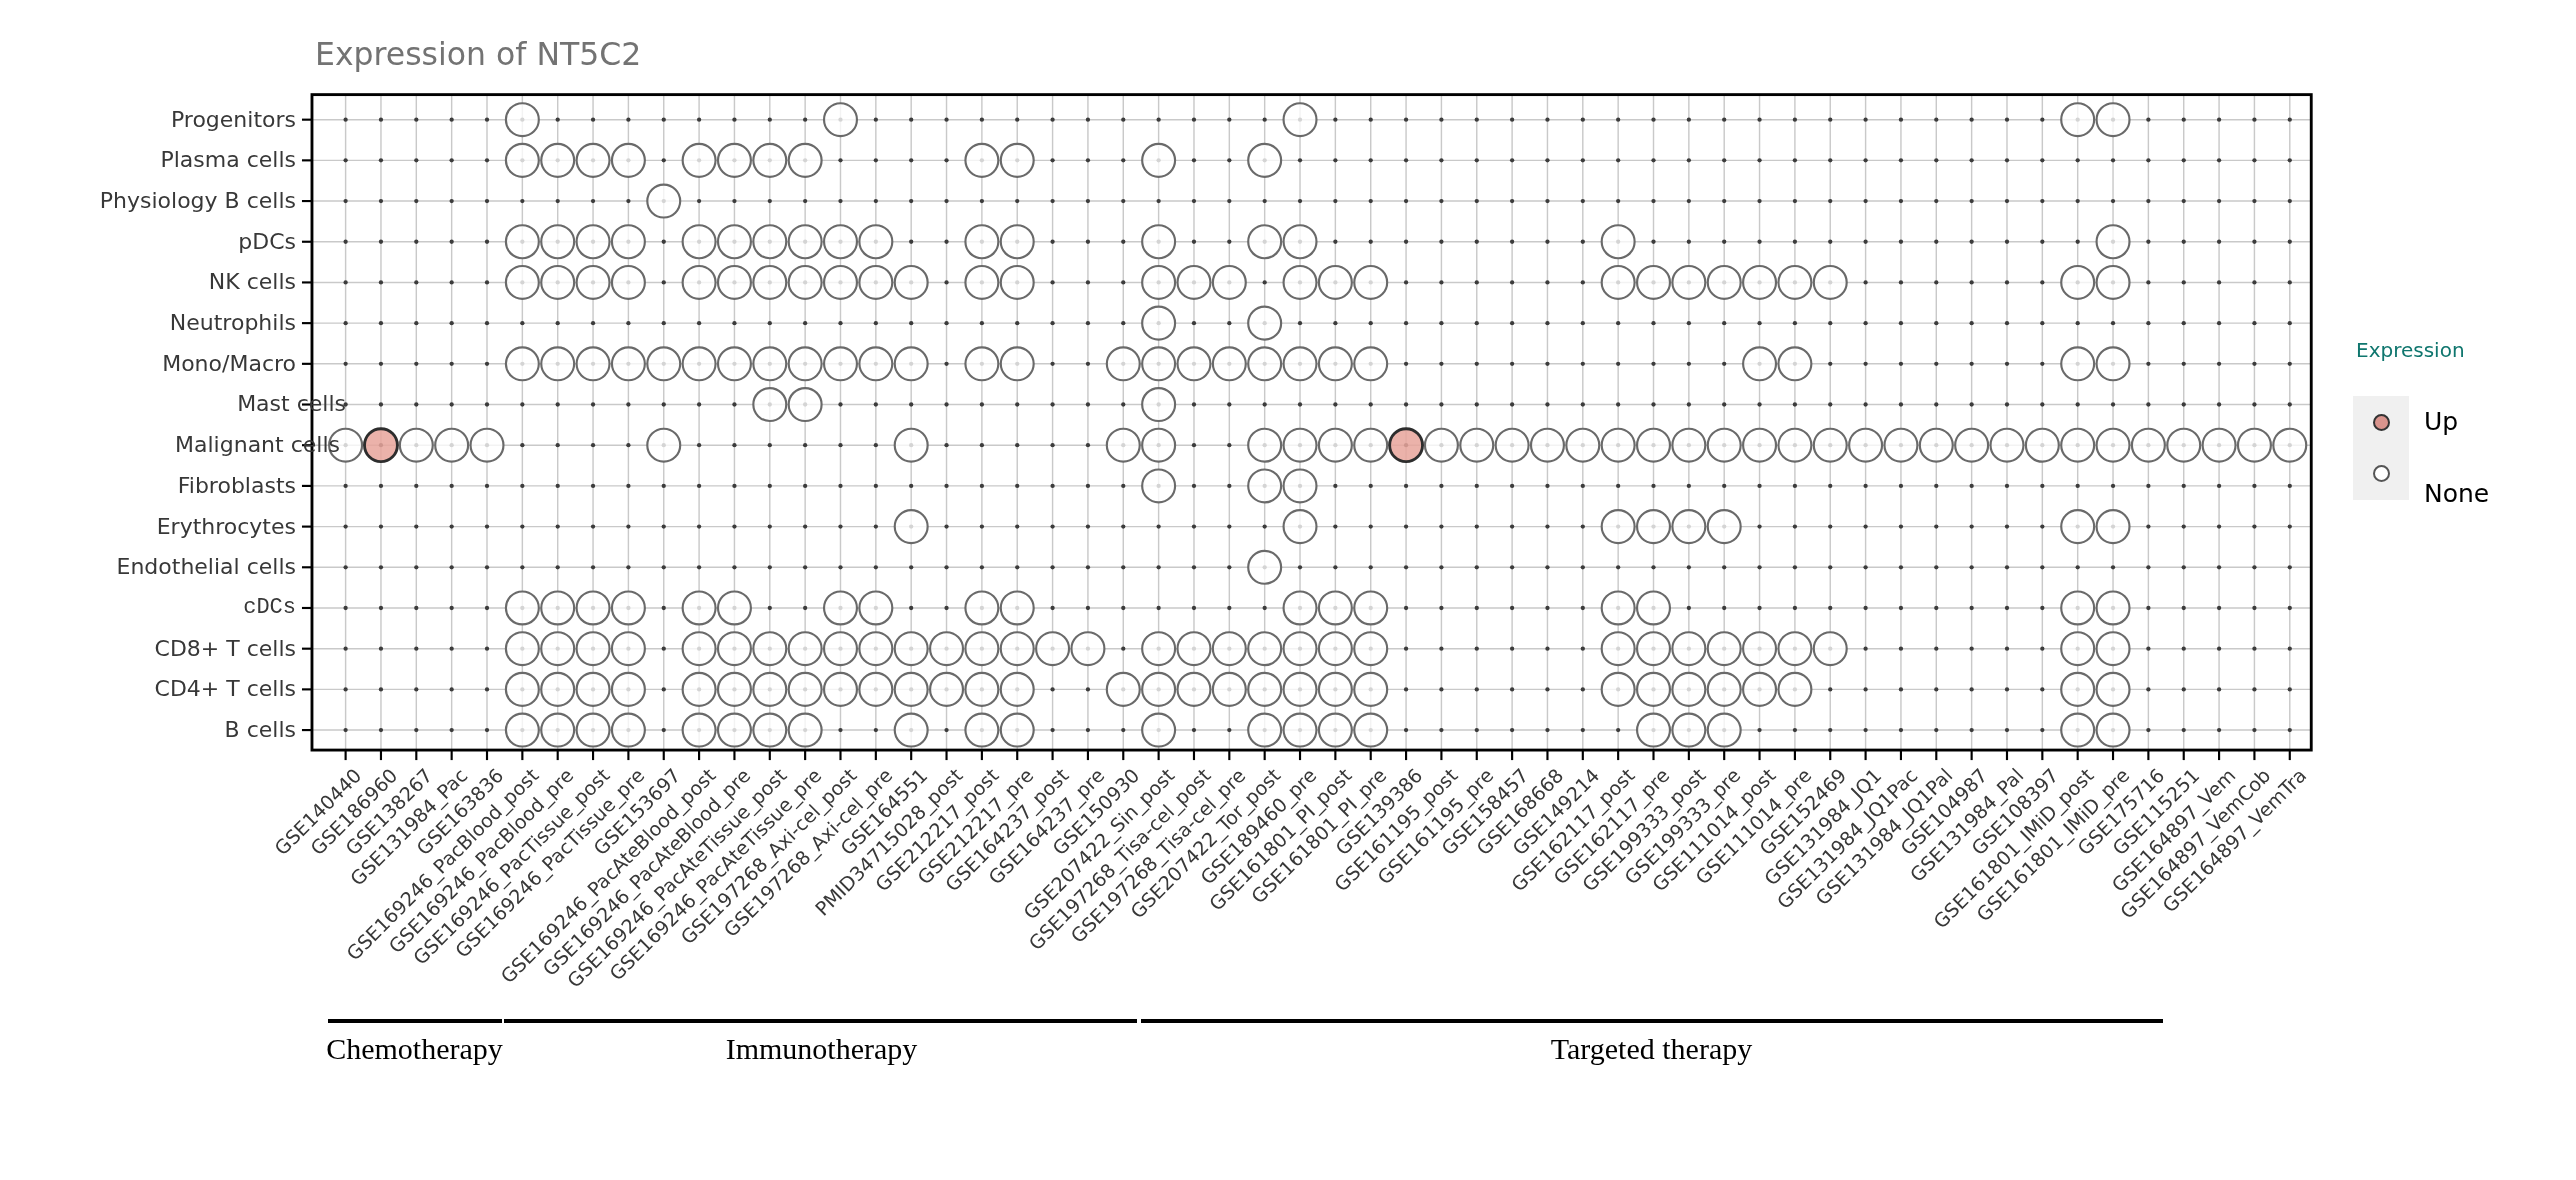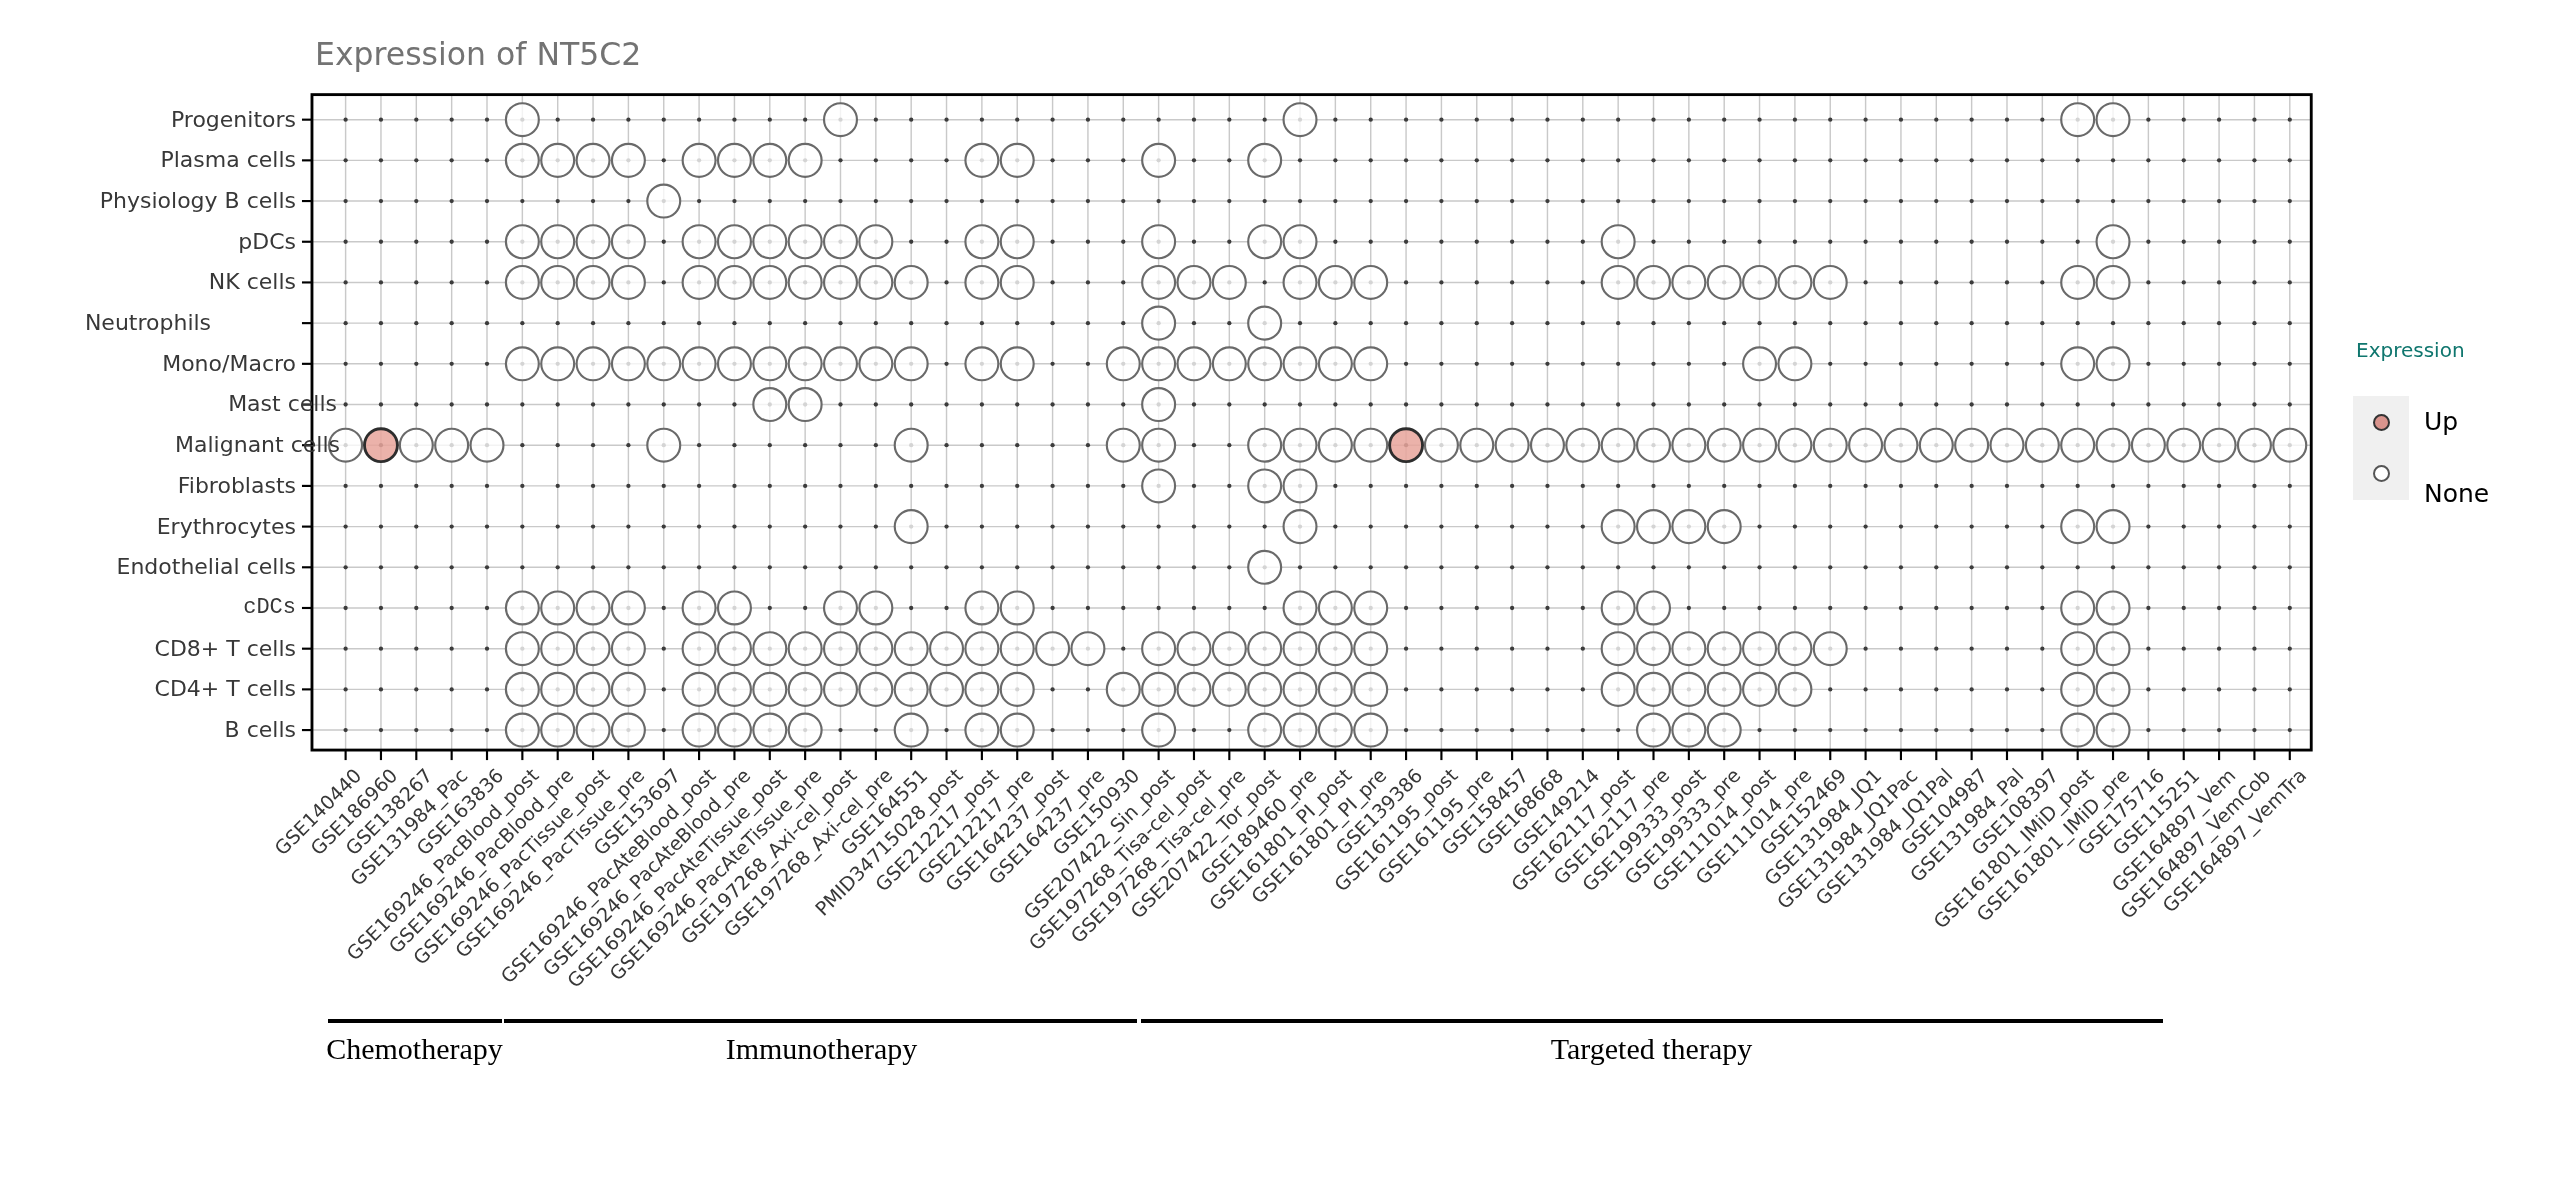--- a/index.html
+++ b/index.html
@@ -1315,23 +1315,23 @@
       <line x1="422" y1="963.18" x2="436" y2="963.18" stroke="#000000" stroke-width="3"></line>
       <line x1="422" y1="1020.05" x2="436" y2="1020.05" stroke="#000000" stroke-width="3"></line>
     </svg>
 
   <div id="ylabels">
       <div class="ylab" style="left: 0px; width: 296px; top: 107px;">Progenitors</div>
       <div class="ylab" style="left: 0px; width: 296px; top: 147px;">Plasma cells</div>
       <div class="ylab" style="left: 0px; width: 296px; top: 188px;">Physiology B cells</div>
       <div class="ylab" style="left: 0px; width: 296px; top: 229px;">pDCs</div>
       <div class="ylab" style="left: 0px; width: 296px; top: 269px;">NK cells</div>
-      <div class="ylab" style="left: 0px; width: 296px; top: 310px; text-align: center;">Neutrophils</div>
+      <div class="ylab" style="left: 0px; width: 296px; top: 310px;">Neutrophils</div>
       <div class="ylab" style="left: 0px; width: 296px; top: 351px;">Mono/Macro</div>
-      <div class="ylab" style="left: 4px; width: 296px; top: 391px; padding-left: 37px;">Mast cells</div>
+      <div class="ylab" style="left: 13px; width: 296px; top: 391px; padding-left: 37px;">Mast cells</div>
       <div class="ylab" style="left: 0px; width: 296px; top: 432px; padding-left: 44px;">Malignant cells</div>
       <div class="ylab" style="left: 0px; width: 296px; top: 473px;">Fibroblasts</div>
       <div class="ylab" style="left: 0px; width: 296px; top: 514px;">Erythrocytes</div>
       <div class="ylab" style="left: 0px; width: 296px; top: 554px;">Endothelial cells</div>
       <div class="ylab" style="left: 0px; width: 296px; top: 595px; font-family: Liberation Mono, monospace;">cDCs</div>
       <div class="ylab" style="left: 0px; width: 296px; top: 636px;">CD8+ T cells</div>
       <div class="ylab" style="left: 0px; width: 296px; top: 676px;">CD4+ T cells</div>
       <div class="ylab" style="left: 0px; width: 296px; top: 717px;">B cells</div>
     </div>
   <div id="xlabels">

